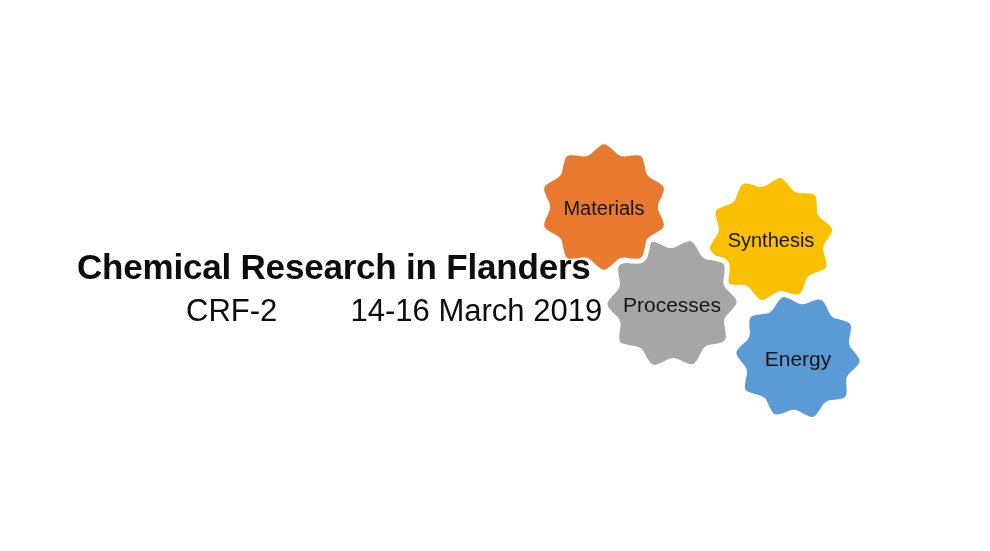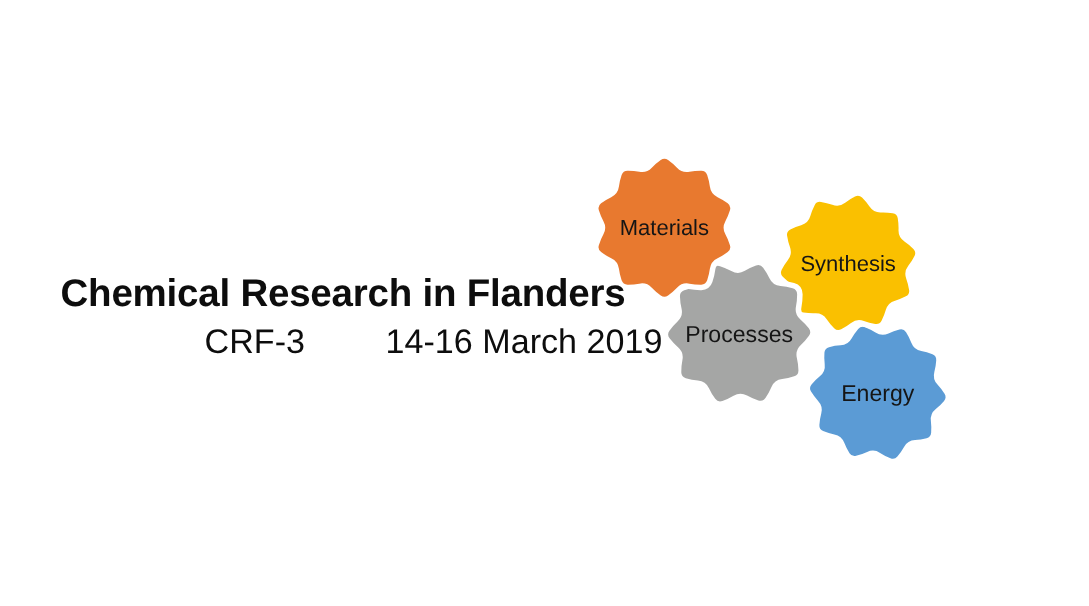--- a/index.html
+++ b/index.html
@@ -32,21 +32,21 @@
   }
 
   .title-main {
     display: block;
     font-family: "Liberation Sans", sans-serif;
     font-weight: 700;
     font-size: 35px;
     line-height: 42px;
     letter-spacing: -0.2px;
     color: #0d0d0d;
-    padding-left: 55px;
+    padding-left: 77px;
     white-space: nowrap;
   }
 
   .title-sub {
     display: block;
     margin-top: 4px;
     padding-left: 186px;
     font-family: "Liberation Sans", sans-serif;
     font-weight: 400;
     font-size: 31px;
@@ -107,19 +107,19 @@
       <g id="gear-layer-materials">
           <path d="M 661.62 202.23 Q 659.00 207.00 661.62 211.77 Q 664.25 216.54 665.98 222.12 Q 667.72 227.70 663.04 231.20 Q 658.35 234.69 653.42 237.01 Q 648.50 239.33 647.81 244.73 Q 647.13 250.13 645.26 255.67 Q 643.38 261.20 637.54 261.28 Q 631.69 261.35 626.34 260.33 Q 621.00 259.31 617.27 263.28 Q 613.54 267.25 608.77 270.62 Q 604.00 274.00 599.23 270.62 Q 594.46 267.25 590.73 263.28 Q 587.00 259.31 581.66 260.33 Q 576.31 261.35 570.46 261.28 Q 564.62 261.20 562.74 255.67 Q 560.87 250.13 560.19 244.73 Q 559.50 239.33 554.58 237.01 Q 549.65 234.69 544.96 231.20 Q 540.28 227.70 542.02 222.12 Q 543.75 216.54 546.38 211.77 Q 549.00 207.00 546.38 202.23 Q 543.75 197.46 542.02 191.88 Q 540.28 186.30 544.96 182.80 Q 549.65 179.31 554.58 176.99 Q 559.50 174.67 560.19 169.27 Q 560.87 163.87 562.74 158.33 Q 564.62 152.80 570.46 152.72 Q 576.31 152.65 581.66 153.67 Q 587.00 154.69 590.73 150.72 Q 594.46 146.75 599.23 143.38 Q 604.00 140.00 608.77 143.38 Q 613.54 146.75 617.27 150.72 Q 621.00 154.69 626.34 153.67 Q 631.69 152.65 637.54 152.72 Q 643.38 152.80 645.26 158.33 Q 647.13 163.87 647.81 169.27 Q 648.50 174.67 653.42 176.99 Q 658.35 179.31 663.04 182.80 Q 667.72 186.30 665.98 191.88 Q 664.25 197.46 661.62 202.23 Z" fill="#E8792F" class="gear-shape"></path>
           <text x="604" y="208" class="gear-label lbl-materials" fill="#151515">Materials</text>
         </g>
     </svg>
   </div>
 
   <div class="title-block">
     <span class="title-main" style="color: rgb(13, 13, 13);">Chemical Research in Flanders</span>
     <span class="title-sub" style="color: rgb(13, 13, 13);">
-      <span class="sub-code">CRF-3</span>
+      <span class="sub-code">CRF-2</span>
       <span class="sub-gap"></span>
       <span class="sub-dates">14-16 March 2019</span>
     </span>
   </div>
 
 </div>
 
 </body></html>

